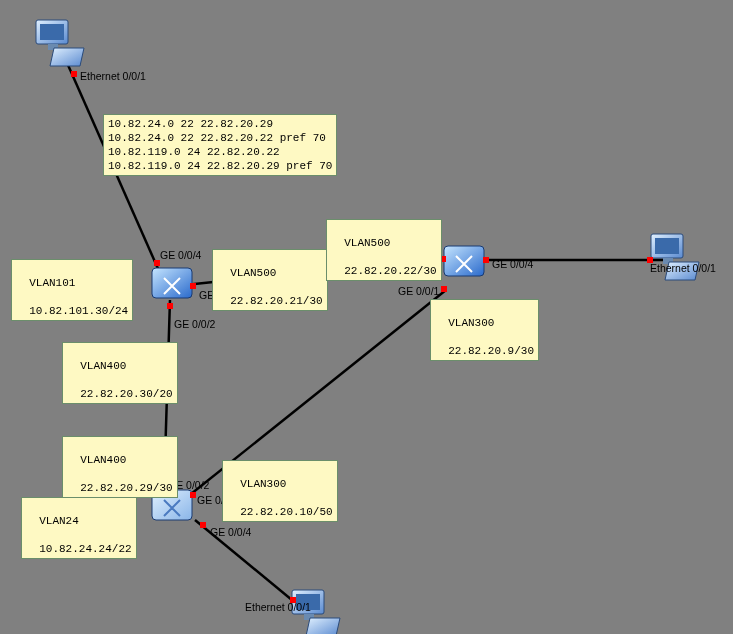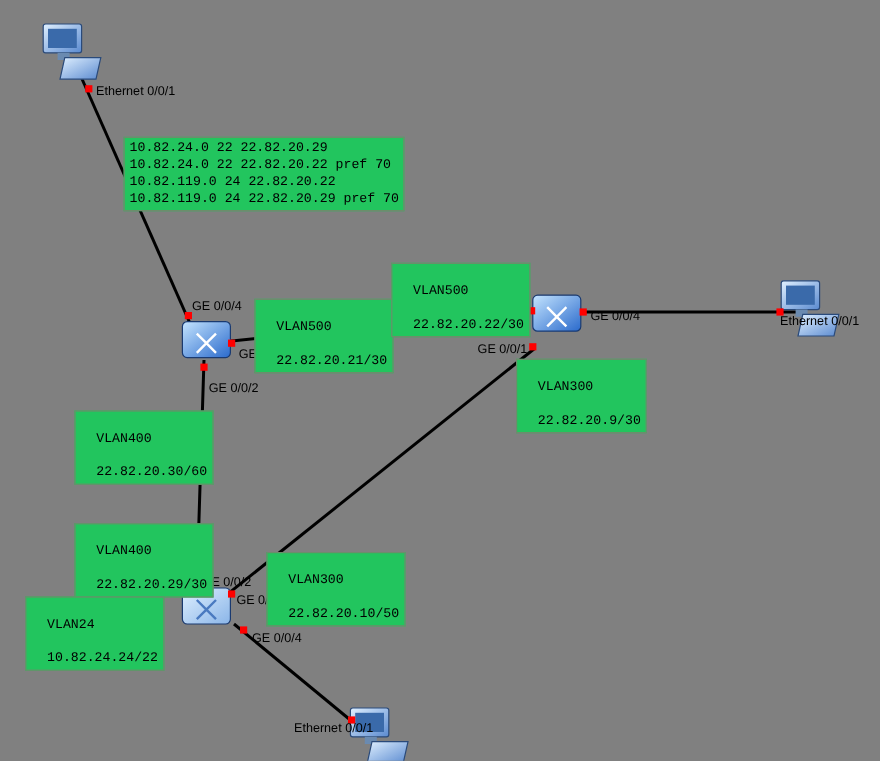--- a/index.html
+++ b/index.html
@@ -11,21 +11,21 @@
     font-family: "Courier New", monospace;
     overflow: hidden;
   }
   #canvas {
     position: relative;
     width: 733px;
     height: 484px;
   }
   .label-box {
     position: absolute;
-    background: #22c55e;
+    background: #fef9c3;
     border: 1px solid #6b8e6b;
     padding: 2px 4px;
     font-size: 11px;
     line-height: 14px;
     color: #000;
     white-space: pre;
   }
   .port-label {
     position: absolute;
     font-size: 10.5px;
@@ -162,35 +162,39 @@
 <div class="port-label" style="left:174px;top:318px">GE 0/0/2</div>
 <div class="port-label" style="left:399px;top:253px">GE 0/0/3</div>
 <div class="port-label" style="left:398px;top:285px">GE 0/0/1</div>
 <div class="port-label" style="left:492px;top:258px">GE 0/0/4</div>
 <div class="port-label" style="left:650px;top:262px">Ethernet 0/0/1</div>
 <div class="port-label" style="left:168px;top:479px">GE 0/0/2</div>
 <div class="port-label" style="left:197px;top:494px">GE 0/0/1</div>
 <div class="port-label" style="left:210px;top:526px">GE 0/0/4</div>
 <div class="port-label" style="left:245px;top:601px">Ethernet 0/0/1</div>
 
+<div class="label-box" style="left:11px;top:259px">
+  <span>VLAN101</span><br>
+  <span>10.82.101.30/24</span>
+</div>
 <div class="label-box" style="left:212px;top:249px">
   <span>VLAN500</span><br>
   <span>22.82.20.21/30</span>
 </div>
 <div class="label-box" style="left:326px;top:219px">
   <span>VLAN500</span><br>
   <span>22.82.20.22/30</span>
 </div>
 <div class="label-box" style="left:430px;top:299px">
   <span>VLAN300</span><br>
   <span>22.82.20.9/30</span>
 </div>
 <div class="label-box" style="left:62px;top:342px">
   <span>VLAN400</span><br>
-  <span>22.82.20.30/60</span>
+  <span>22.82.20.30/20</span>
 </div>
 <div class="label-box" style="left:62px;top:436px">
   <span>VLAN400</span><br>
   <span>22.82.20.29/30</span>
 </div>
 <div class="label-box" style="left:222px;top:460px">
   <span>VLAN300</span><br>
   <span>22.82.20.10/50</span>
 </div>
 <div class="label-box" style="left:21px;top:497px">

